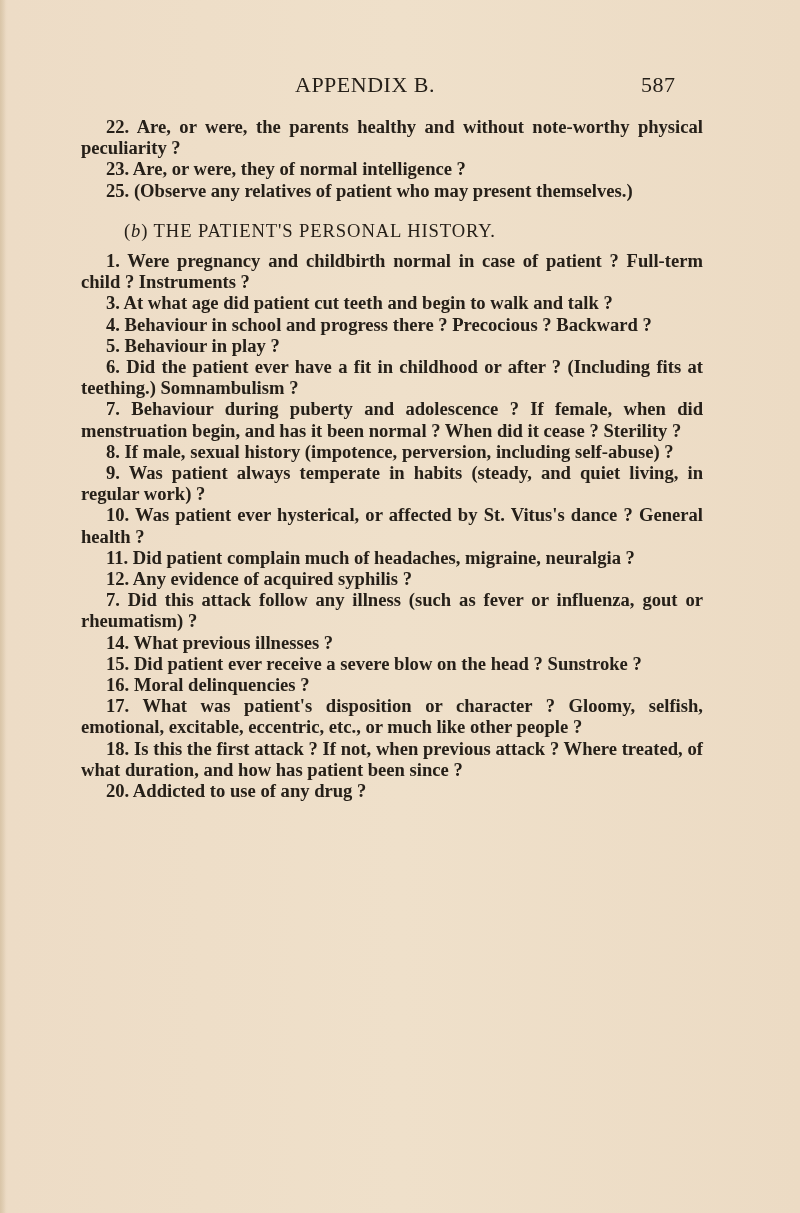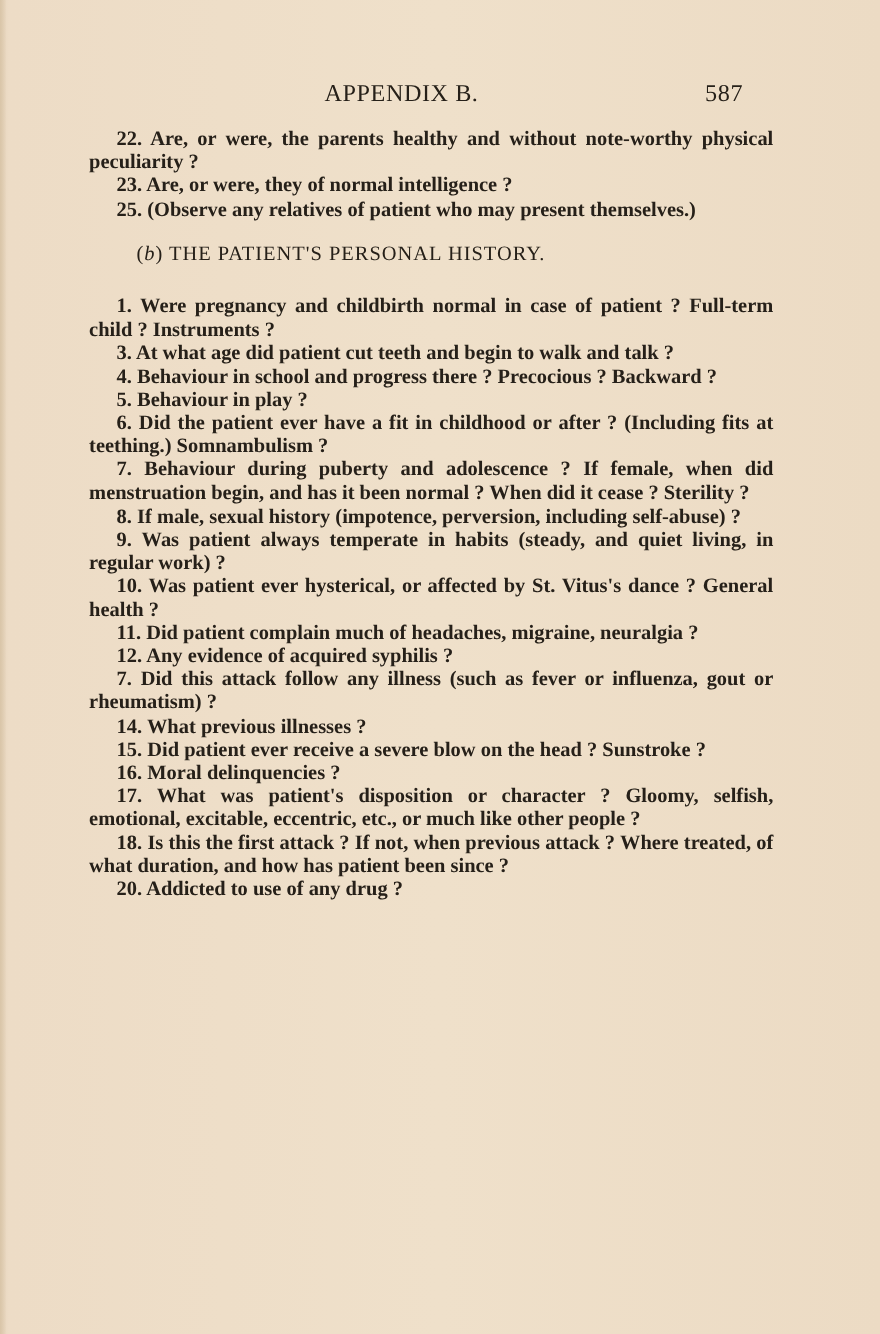--- a/index.html
+++ b/index.html
@@ -55,21 +55,21 @@
       font-size: 18.6px;
       line-height: 21.2px;
       text-align: justify;
     }
     .para {
       margin: 0;
       text-indent: 25px;
       font-weight: bold;
     }
     .section-heading {
-      margin: 19px 0 27px 0;
+      margin: 19px 0 9px 0;
       padding-left: 43px;
       font-size: 18.6px;
       letter-spacing: 0.9px;
       text-indent: 0;
     }
     .section-heading .letter {
       font-style: italic;
     }
   </style>
 </head>

